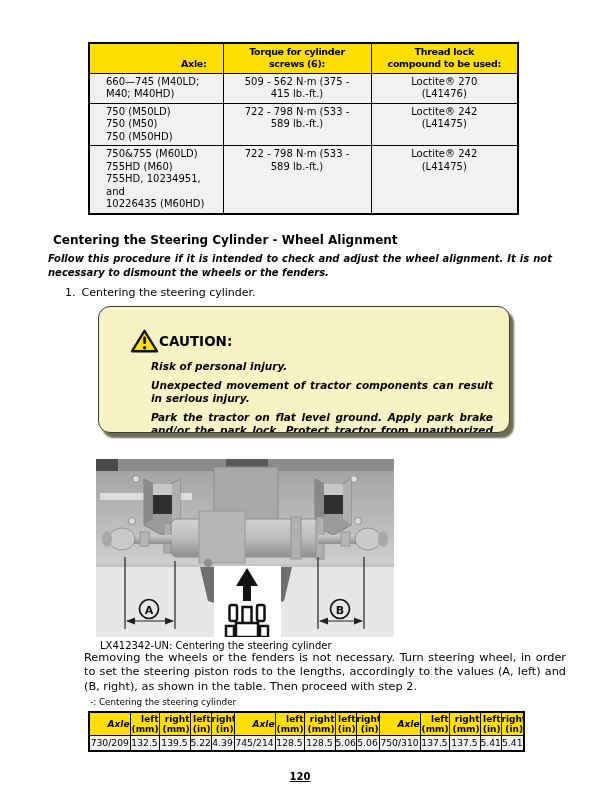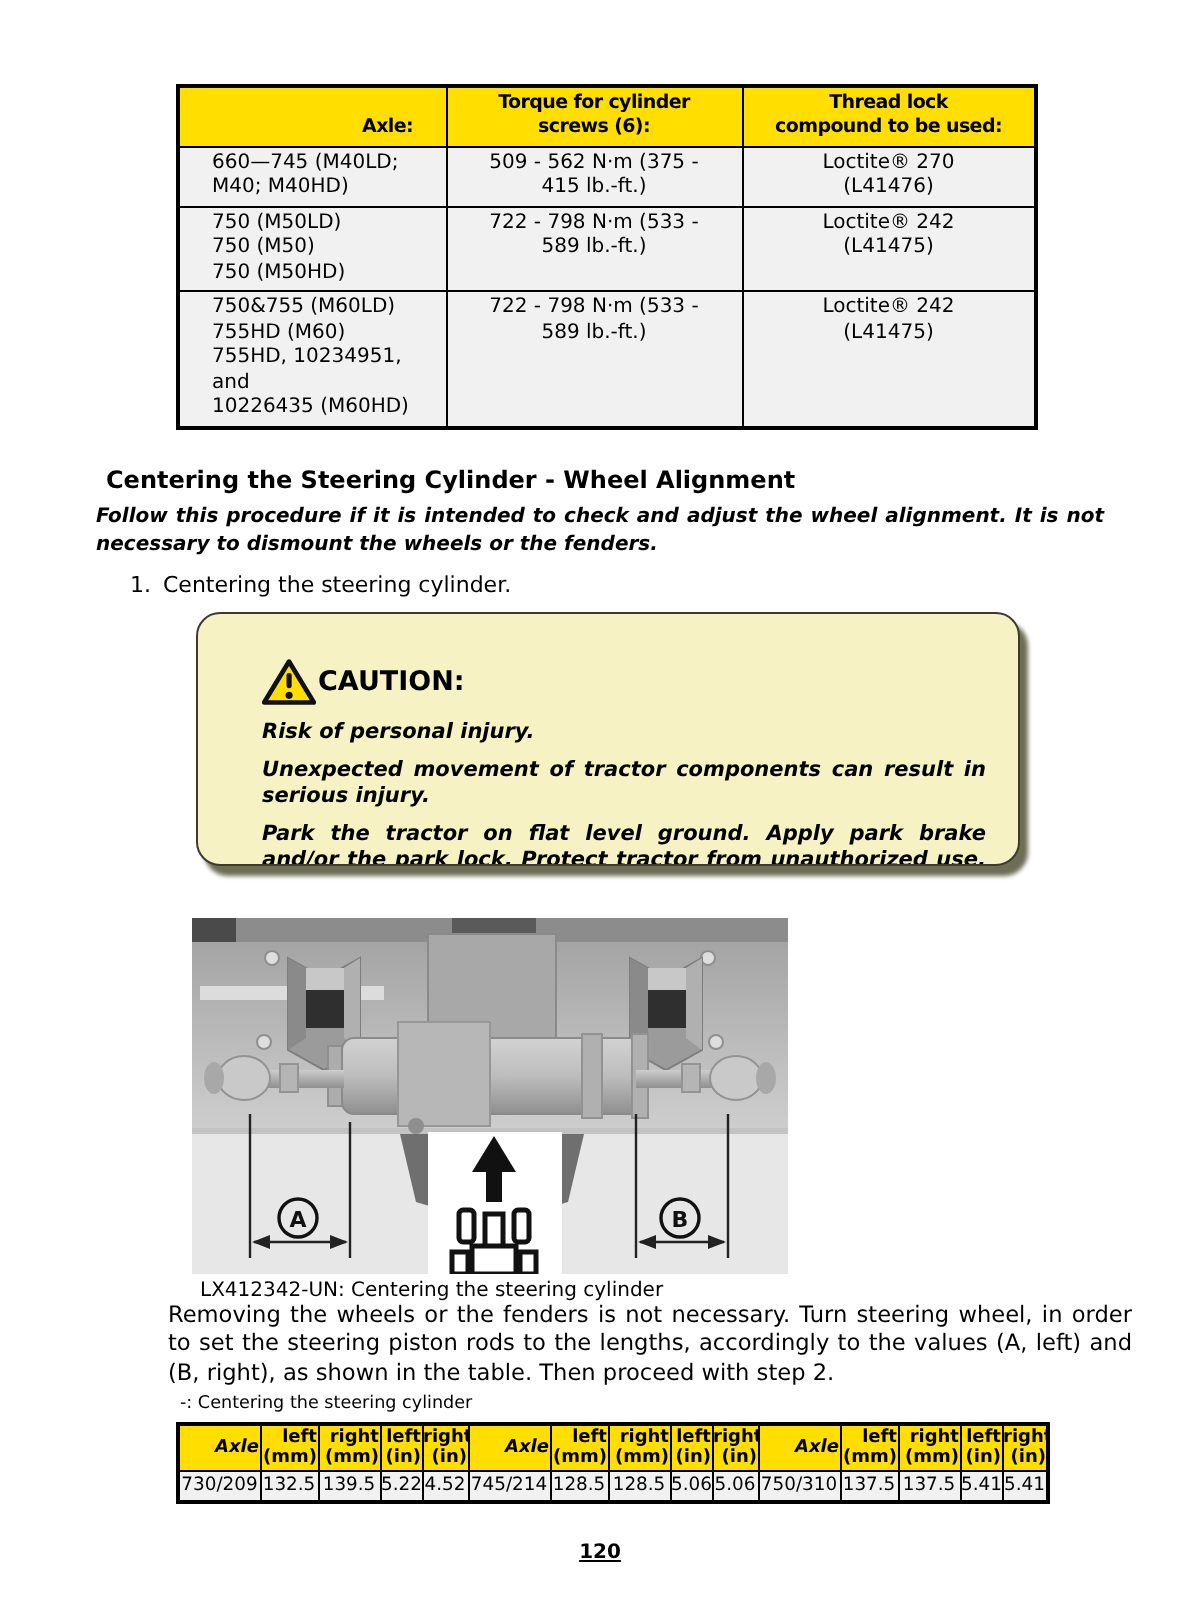--- a/index.html
+++ b/index.html
@@ -45,21 +45,21 @@
     position:absolute;left:98px;top:306px;width:412px;height:127px;
     box-sizing:border-box;
     background:var(--caution-bg,#F6F2C3);
     border:1px solid #3c3c2e;border-radius:12px;
     box-shadow:4px 5px 2px var(--caution-shadow,#6E6E57);
     padding:6px 16px 8px 32px;overflow:hidden;
   }
   .caution-title-row{display:flex;align-items:center;margin-top:16px;}
   .caution-title{font-size:13.5px;font-weight:bold;}
   .caution-box p{
-    margin:7px 0 0 0;font-size:10.5px;font-weight:bold;font-style:italic;
+    margin:7px 0 0 20px;font-size:10.5px;font-weight:bold;font-style:italic;
     text-align:justify;line-height:1.18;
   }
   
   .figure{position:absolute;left:96px;top:459px;width:298px;height:178px;}
   .figure svg{display:block;}
   .figure-caption{
     position:absolute;left:100px;top:640px;font-size:10px;
   }
   .body-para{
     position:absolute;left:84px;top:651px;width:482px;margin:0;
@@ -287,21 +287,21 @@
         <th>left (in)</th>
         <th>right (in)</th>
       </tr>
     </thead>
     <tbody>
       <tr>
         <td>730/209</td>
         <td>132.5</td>
         <td>139.5</td>
         <td>5.22</td>
-        <td>4.52</td>
+        <td>4.39</td>
         <td>745/214</td>
         <td>128.5</td>
         <td>128.5</td>
         <td>5.06</td>
         <td>5.06</td>
         <td>750/310</td>
         <td>137.5</td>
         <td>137.5</td>
         <td>5.41</td>
         <td>5.41</td>

